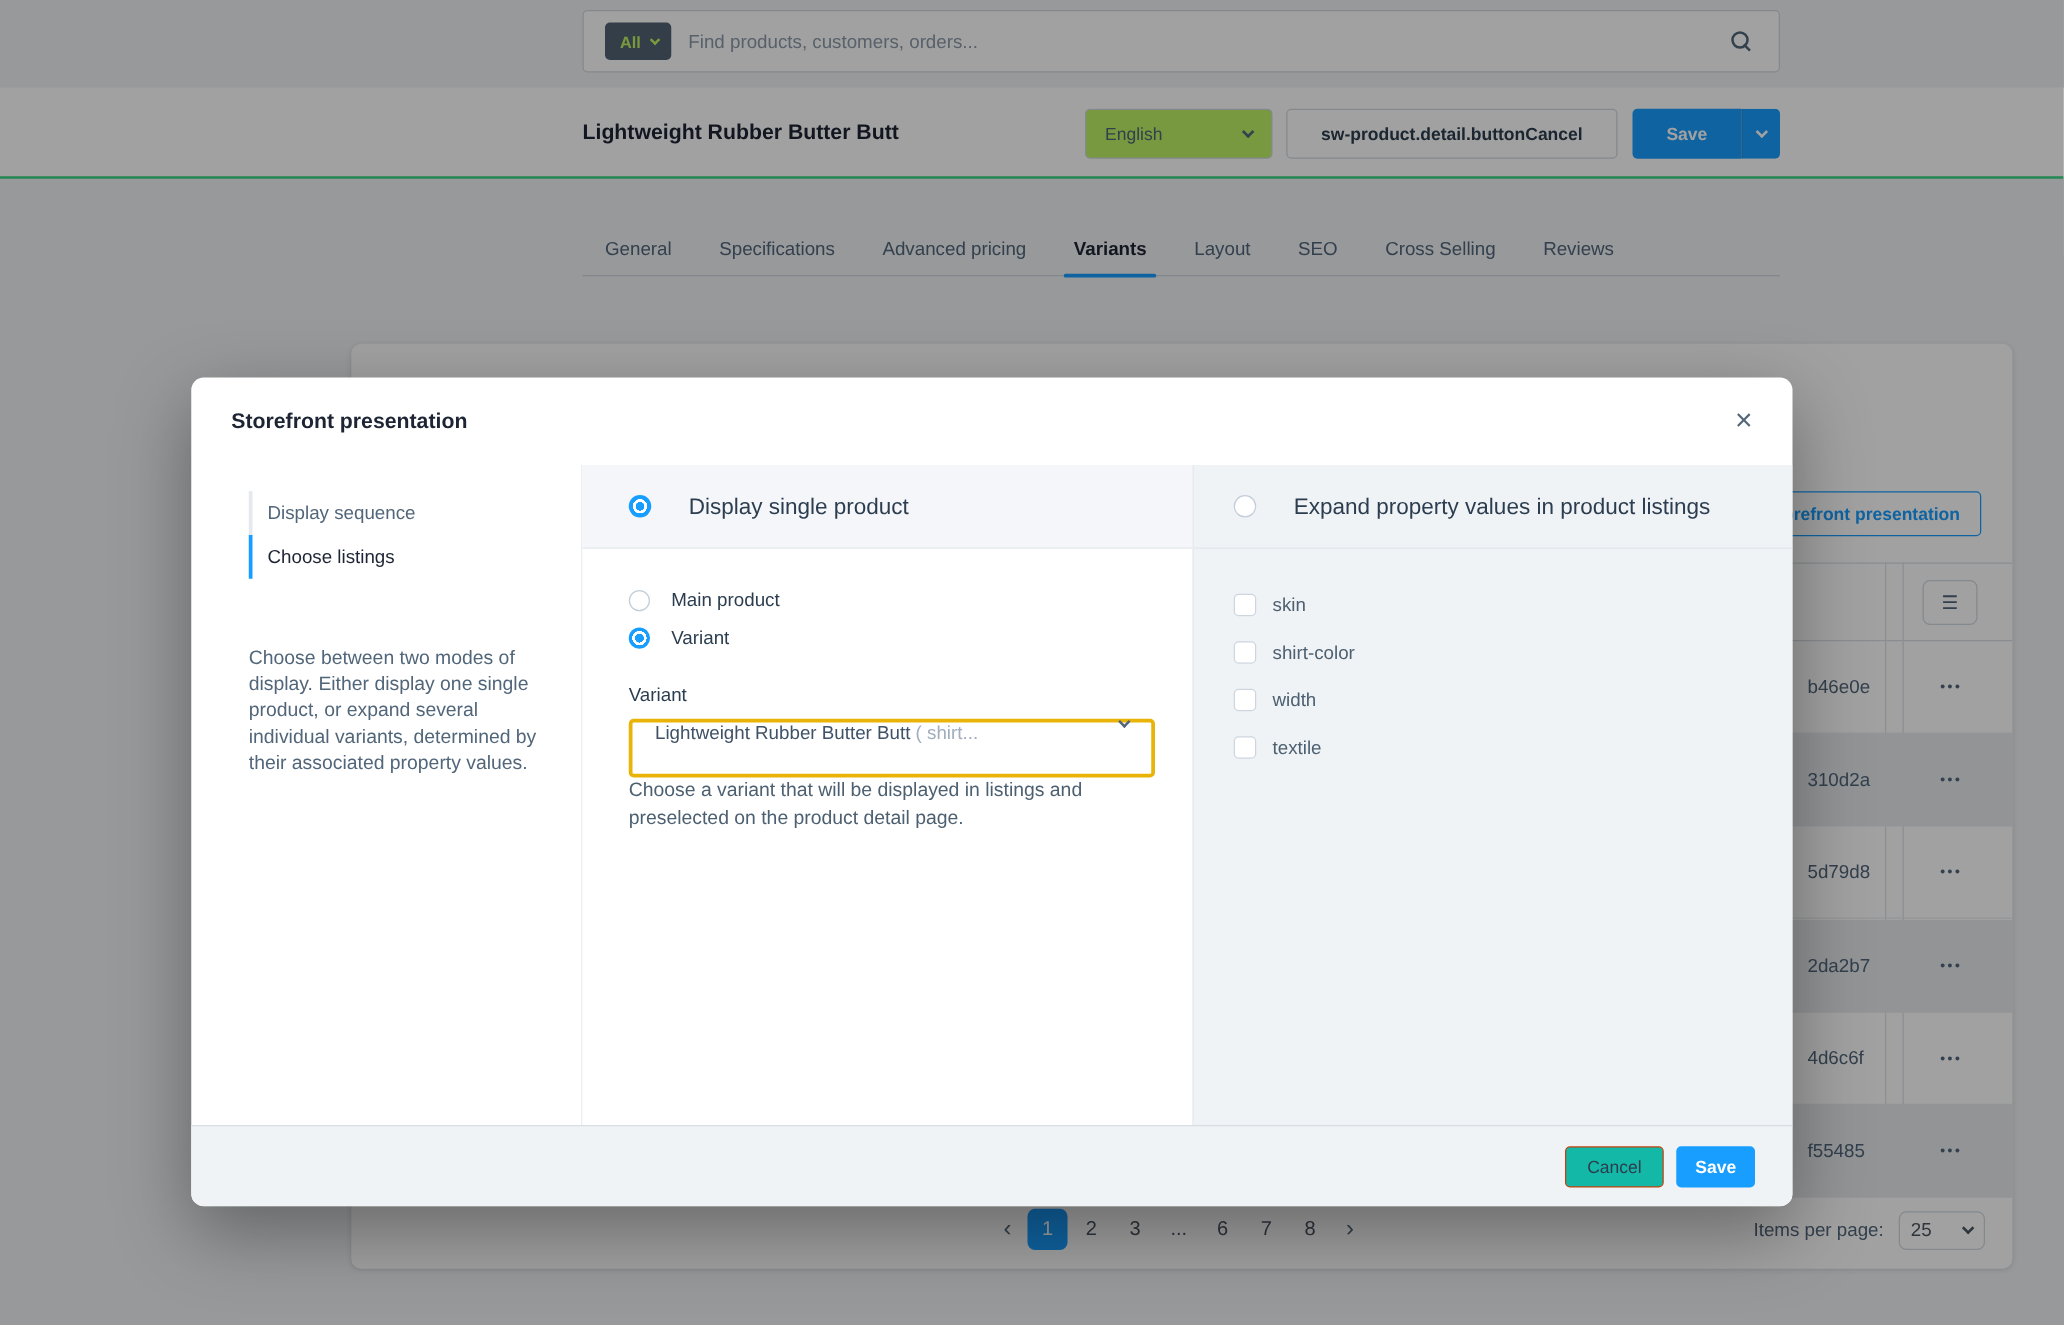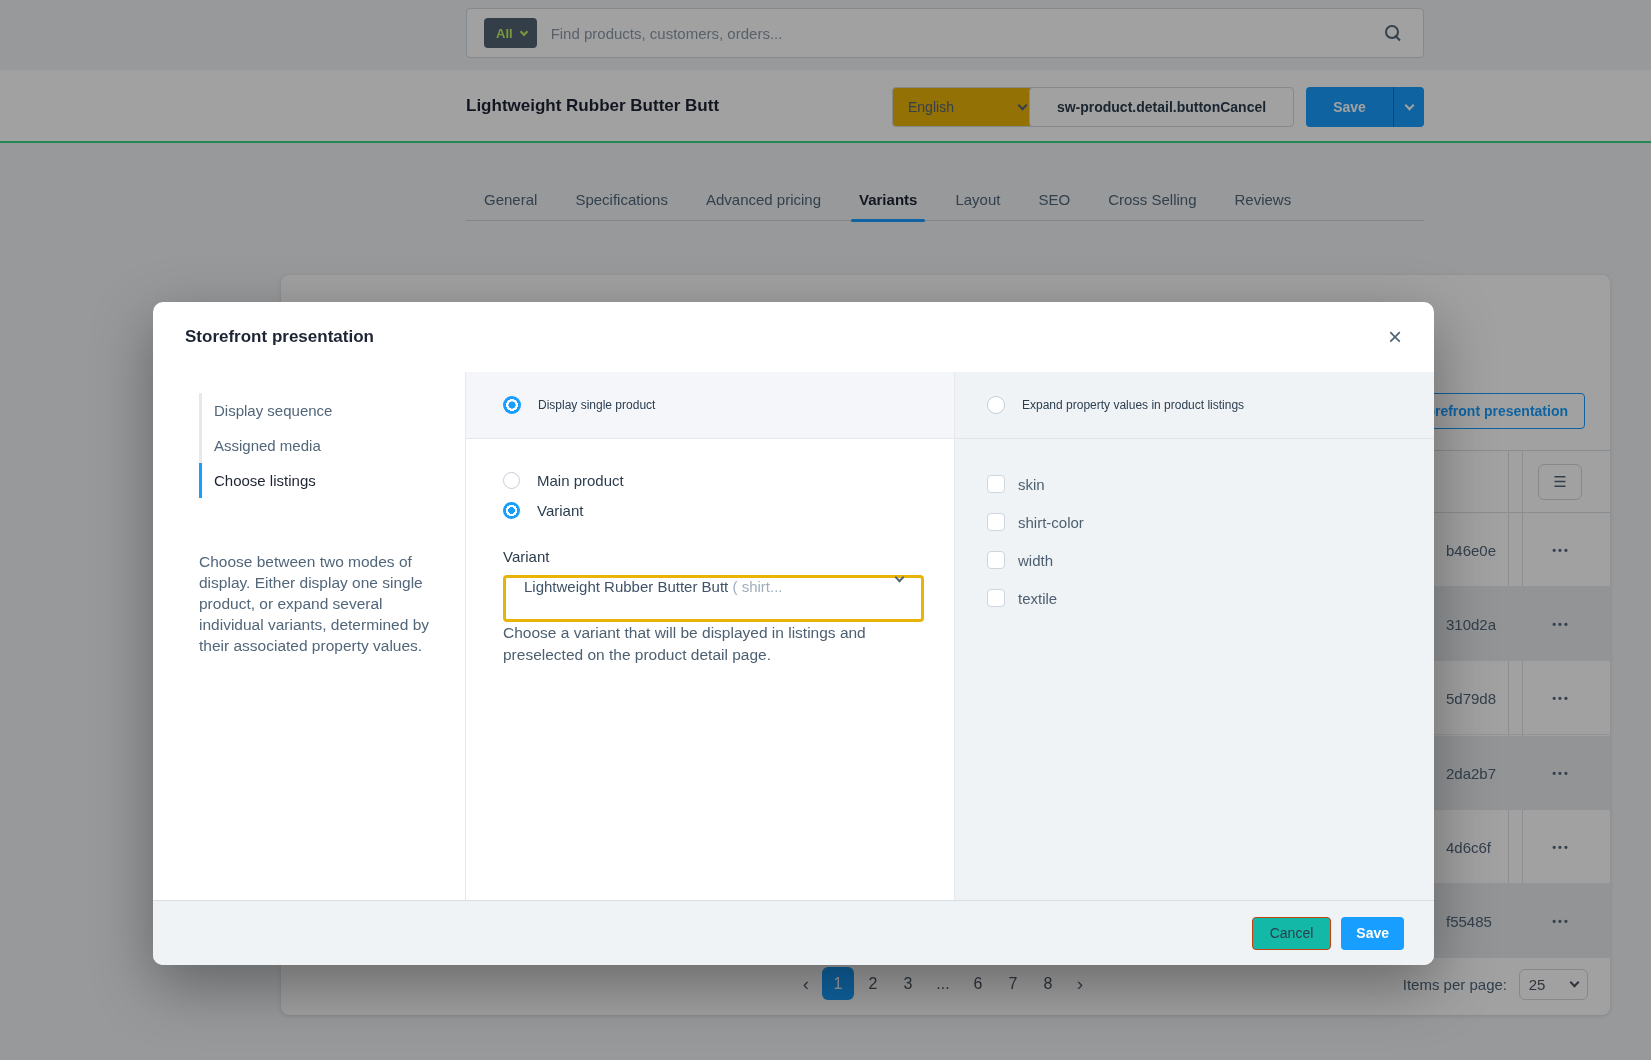--- a/index.html
+++ b/index.html
@@ -19,21 +19,21 @@
   .search-icon::before { content:''; position:absolute; left:0; top:0; width:10px; height:10px;
     border:2px solid #52667a; border-radius:50%; }
   .search-icon::after { content:''; position:absolute; width:7px; height:2px; background:#52667a;
     transform:rotate(45deg); right:0px; bottom:2px; }
 
   
   .smartbar { position:absolute; top:70px; left:0; right:0; height:73px; background:#fff;
     border-bottom:2px solid #37d684; }
   .page-title { position:absolute; left:466px; top:50%; transform:translateY(-50%);
     font-size:17px; font-weight:bold; color:#1d2433; }
-  .lang-select { position:absolute; left:892px; top:17px; width:150px; height:40px; background:#eab308;
+  .lang-select { position:absolute; left:868px; top:17px; width:150px; height:40px; background:#bef264;
     border:1px solid #d1d9e0; border-radius:4px; display:flex; align-items:center;
     justify-content:space-between; padding:0 15px; font-size:14px; color:#52667a; }
   .cancel-btn { position:absolute; left:1029px; top:17px; width:265px; height:40px; background:#fff;
     border:1px solid #d1d9e0; border-radius:4px; font-size:14px; font-weight:bold; color:#2b3d4f;
     display:flex; align-items:center; justify-content:center; }
   .save-split { position:absolute; left:1306px; top:17px; height:40px; display:flex; }
   .save-main { width:87px; background:#189eff; color:#fff; border-radius:4px 0 0 4px; font-weight:bold;
     font-size:14px; display:flex; align-items:center; justify-content:center; }
   .save-caret { width:31px; background:#189eff; border-left:1px solid rgba(0,0,0,0.25);
     border-radius:0 4px 4px 0; display:flex; align-items:center; justify-content:center; color:#fff; }
@@ -86,21 +86,21 @@
   .modal-body { flex:1; display:grid; grid-template-columns:313px 488px 480px; min-height:0; }
 
   .m-sidebar { border-right:1px solid #e5e9ed; padding-top:21px;padding-left:13px; }
   .m-nav-item { margin-left:33px; border-left:3px solid #e5e9ed; padding:9px 0 9px 12px;
     font-size:15px; color:#52667a; }
   .m-nav-item.active { border-left-color:#189eff; color:#1d2433; }
   .m-sidebar-desc { margin:54px 26px 0 33px; font-size:15.5px; color:#52667a; line-height:1.35; }
 
   .m-center { display:flex; flex-direction:column; background:#fff; }
   .m-band { height:67px; flex:none; background:#f4f6f9; border-bottom:1px solid #e5e9ed;
-    display:flex; align-items:center; padding-left:37px; gap:17px; font-size:12px; color:#2b3d4f; }
+    display:flex; align-items:center; padding-left:37px; gap:30px; font-size:18px; color:#2b3d4f; }
   .m-center-body { padding:30px 40px 0 37px; }
   .radio-row { display:flex; align-items:center; gap:17px; height:22px; margin-bottom:8px;
     font-size:15px; color:#2b3d4f; }
   .radio { width:18px; height:18px; border-radius:50%; background:#fff; border:1px solid #c3ced9; flex:none; }
   .radio.sel { border:none;
     background:radial-gradient(circle at center, #189eff 0 3.5px, #fff 3.6px 5.7px, #189eff 5.8px 100%); }
   .field-label { margin-top:27px; font-size:15px; color:#2b3d4f; }
   .select-box { margin-top:10px; width:421px; height:47px; background:#fff; border:3px solid #eab308;
     border-radius:4px; display:flex; align-items:flex-start; justify-content:space-between; padding:0 18px; }
   .select-value { font-size:15px; color:#3f5266; }
@@ -228,21 +228,20 @@
   <div class="modal">
     <div class="modal-header">
       <div class="modal-title">Storefront presentation</div>
       <div class="modal-close">×</div>
     </div>
 
     <div class="modal-body">
 
       <div class="m-sidebar">
         <div class="m-nav-item">Display sequence</div>
-        <div class="m-nav-item">Assigned media</div>
         <div class="m-nav-item active">Choose listings</div>
         <div class="m-sidebar-desc">Choose between two modes of display. Either display one single product, or expand several individual variants, determined by their associated property values.</div>
       </div>
 
       <div class="m-center">
         <div class="m-band">
           <span class="radio sel"></span>
           <span>Display single product</span>
         </div>
         <div class="m-center-body">

